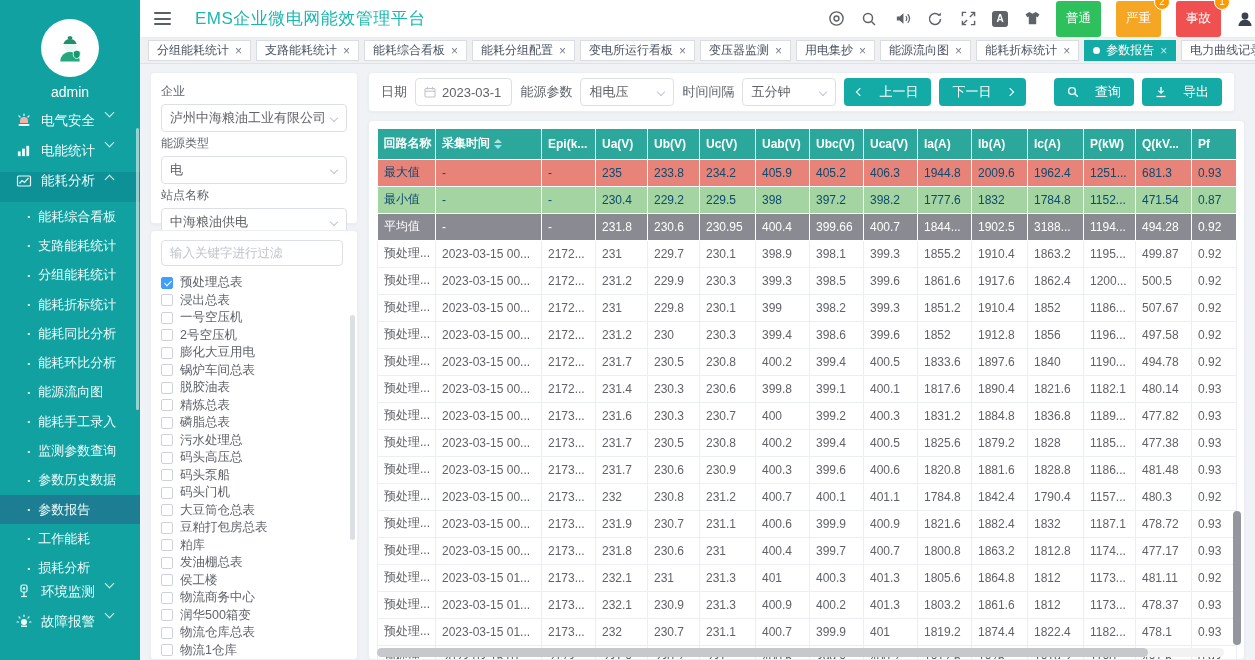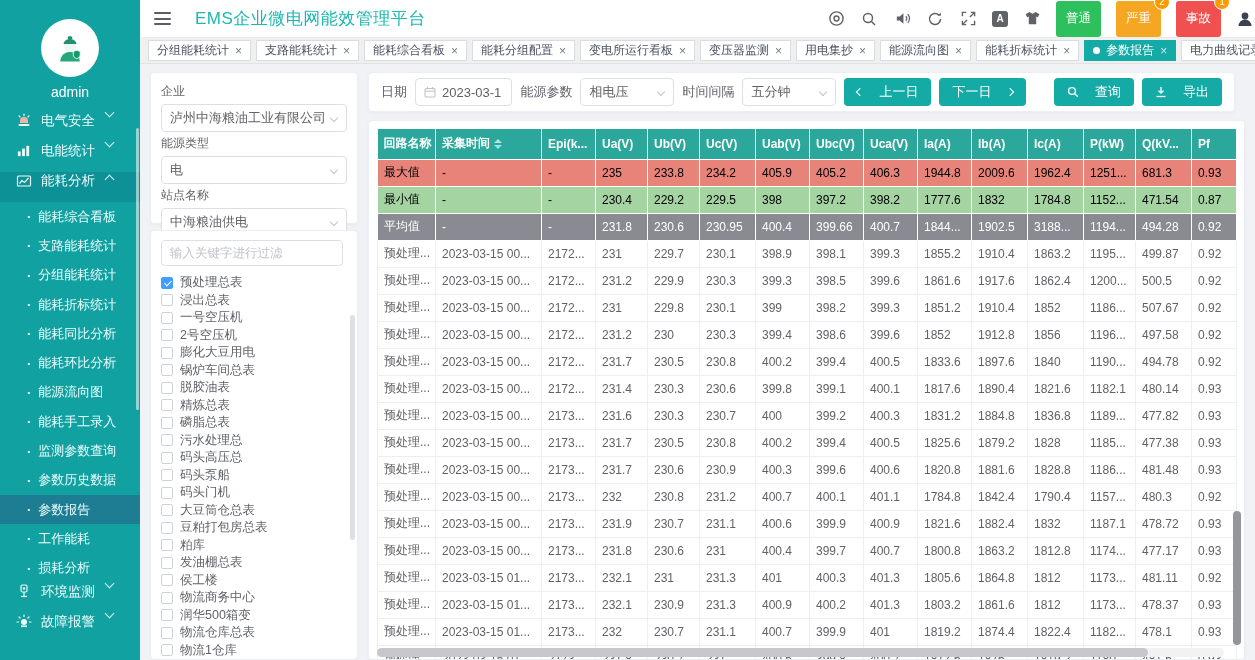--- a/index.html
+++ b/index.html
@@ -87,21 +87,21 @@
   th:nth-of-type(1){width:58px}th:nth-of-type(2){width:106px}th:nth-of-type(3){width:54px}
   th:nth-of-type(4){width:52px}th:nth-of-type(5){width:52px}th:nth-of-type(6){width:56px}
   th:nth-of-type(7){width:54px}th:nth-of-type(8){width:54px}th:nth-of-type(9){width:54px}
   th:nth-of-type(10){width:54px}th:nth-of-type(11){width:56px}th:nth-of-type(12){width:56px}
   th:nth-of-type(13){width:52px}th:nth-of-type(14){width:56px}
   .sort{display:none;flex-direction:column;gap:2px;margin-left:4px;vertical-align:middle}
   th:nth-of-type(2) .sort{display:inline-flex}
   .sort i{width:0;height:0;border-left:4px solid transparent;border-right:4px solid transparent}
   .sort .up{border-bottom:4px solid rgba(255,255,255,.65)}
   .sort .down{border-top:4px solid #8fe6f5}
-  tr[data-type] td{border-color:rgba(255,255,255,.6);color:#000000}
+  tr[data-type] td{border-color:rgba(255,255,255,.6);color:#0c4a6e}
   tr[data-type="max"] td{background:var(--row-max,#e8837a)}
   tr[data-type="min"] td{background:var(--row-min,#a4d4a1)}
   tr[data-type="avg"] td{background:var(--row-avg,#8a8a92);color:#fff}
   .hbar{position:absolute;left:8px;right:20px;bottom:2px;height:9px;background:#f2f2f2;border-radius:5px}
   .hbar .thumb{position:absolute;left:0;top:0;height:9px;width:91%;background:#c6c8cc;border-radius:5px}
   .vbar{position:absolute;right:3px;top:8px;bottom:14px;width:8px}
   .vbar .thumb{position:absolute;top:74%;height:26%;width:8px;background:#93969c;border-radius:4px}
 </style>
 </head>
 <body>

